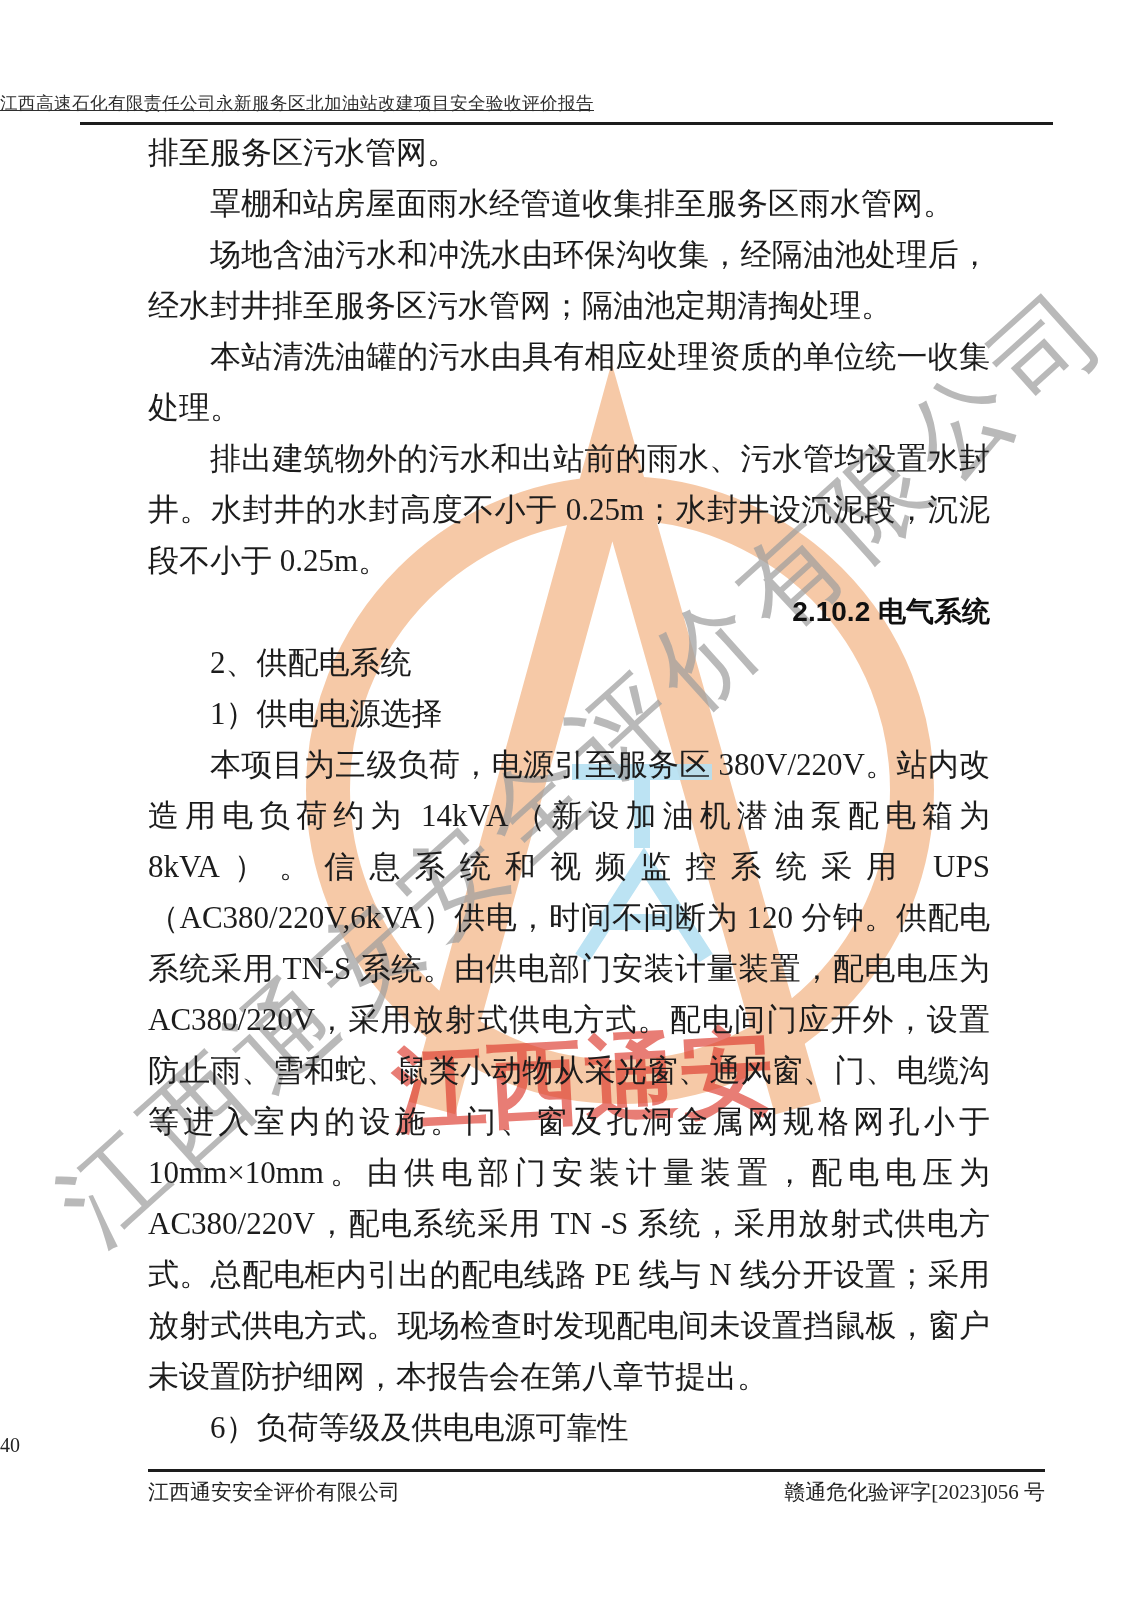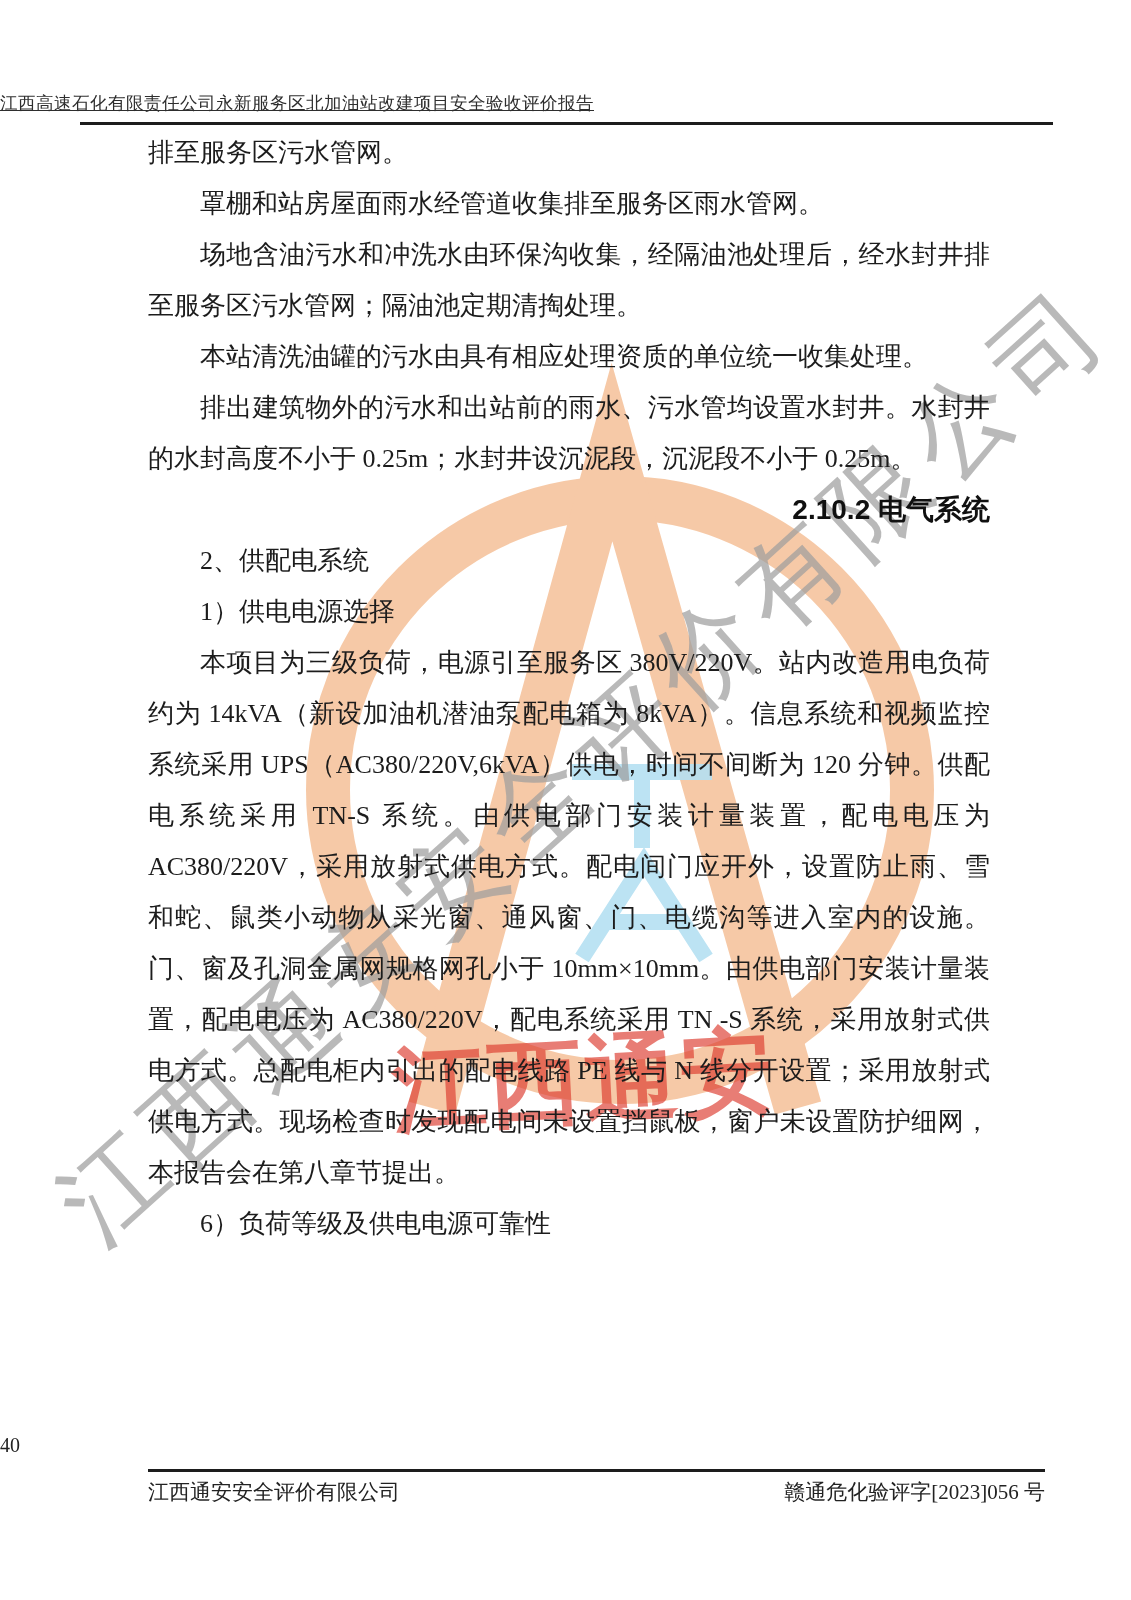--- a/index.html
+++ b/index.html
@@ -40,21 +40,21 @@
   }
   .rule-top{
     position:absolute;top:122px;left:80px;width:973px;height:3px;
     background:#1d1d1d;
   }
   .main-text{
     position:absolute;left:148px;top:127px;width:842px;
   }
   .para{
     margin:0;
-    font-size:26px;line-height:51px;
+    font-size:31px;line-height:51px;
     color:#1c1c1c;
     text-align:justify;
   }
   .para.indent{text-indent:2em;}
   .para.heading{
     font-weight:bold;font-size:28px;color:#101010;
     font-family:"Liberation Sans","DejaVu Sans",sans-serif;
     text-align:right;
   }
   .page-number{

